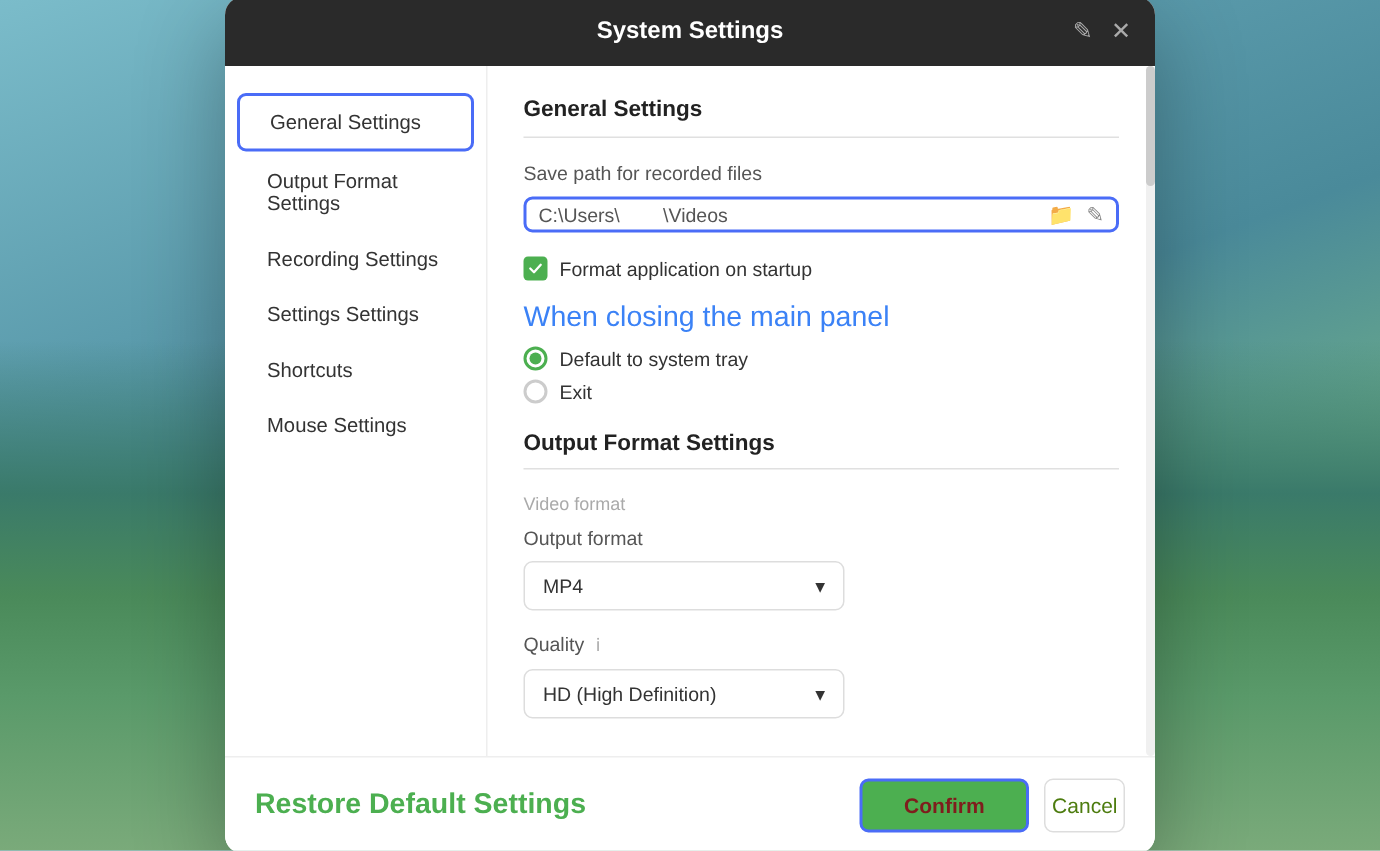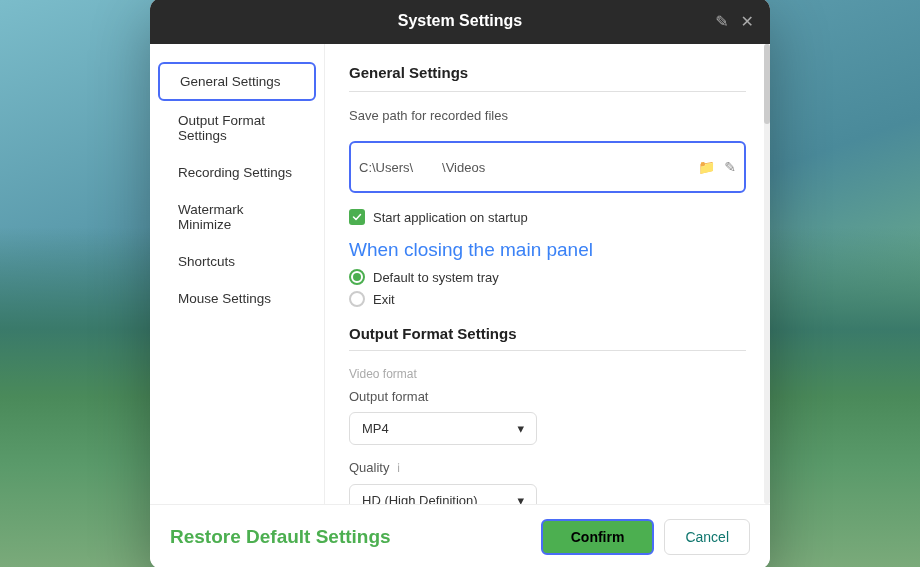--- a/index.html
+++ b/index.html
@@ -97,28 +97,28 @@
       margin-bottom: 10px;
     }
     .divider {
       height: 1px;
       background: #e0e0e0;
       margin-bottom: 16px;
     }
     .field-label {
       font-size: 13px;
       color: #555;
-      margin-bottom: 18px;
+      margin-bottom: 8px;
     }
     .path-input-row {
       display: flex;
       align-items: center;
       border: 2px solid #4a6cf7;
       border-radius: 6px;
-      padding: 16px 8px;
+      padding: 2px 8px;
       margin-bottom: 16px;
     }
     .path-text {
       flex: 1;
       font-size: 13px;
       color: #555;
       border: none;
       outline: none;
       background: transparent;
     }
@@ -201,21 +201,21 @@
       font-size: 12px;
       color: #aaa;
       margin-bottom: 8px;
     }
     .output-format-label {
       font-size: 13px;
       color: #555;
       margin-bottom: 8px;
     }
     .select-dropdown {
-      width: 188px;
+      width: 214px;
       border: 1px solid #ddd;
       border-radius: 6px;
       padding: 8px 12px;
       font-size: 13px;
       color: #333;
       background: #fff;
       display: flex;
       align-items: center;
       justify-content: space-between;
       cursor: pointer;
@@ -236,34 +236,34 @@
       background: none;
       border: none;
       font-weight: 700;
     }
     .footer-right {
       display: flex;
       gap: 10px;
     }
     .confirm-btn {
       background: #4caf50;
-      color: #000000;
+      color: #7f1d1d;
       border: 2px solid #4a6cf7;
       border-radius: 6px;
       padding: 8px 28px;
       font-size: 14px;
       font-weight: 600;
       cursor: pointer;
     }
     .cancel-btn {
       background: #fff;
-      color: #0f766e;
+      color: #4d7c0f;
       border: 1px solid #ddd;
       border-radius: 6px;
-      padding: 8px 20px;
+      padding: 8px 4px;
       font-size: 14px;
       cursor: pointer;
     }
     .scrollbar-track {
       position: absolute;
       right: 0;
       top: 0;
       bottom: 0;
       width: 6px;
       background: #f0f0f0;
@@ -303,21 +303,21 @@
       <div class="sidebar-item active">
         <span>General Settings</span>
       </div>
       <div class="sidebar-item">
         <span>Output Format Settings</span>
       </div>
       <div class="sidebar-item">
         <span>Recording Settings</span>
       </div>
       <div class="sidebar-item">
-        <span>Watermark Minimize</span>
+        <span>Settings Settings</span>
       </div>
       <div class="sidebar-item">
         <span>Shortcuts</span>
       </div>
       <div class="sidebar-item">
         <span>Mouse Settings</span>
       </div>
     </div>
 
     <div class="content-wrapper">
@@ -332,21 +332,21 @@
           <span class="path-icon">📁</span>
           <span class="path-icon">✎</span>
         </div>
 
         <div class="checkbox-row">
           <div class="checkbox-custom">
             <svg viewBox="0 0 10 10" fill="none" xmlns="http://www.w3.org/2000/svg">
               <path d="M1.5 5L4 7.5L8.5 2.5" stroke="white" stroke-width="1.5" stroke-linecap="round" stroke-linejoin="round"></path>
             </svg>
           </div>
-          <span class="checkbox-label">Start application on startup</span>
+          <span class="checkbox-label">Format application on startup</span>
         </div>
 
         <div class="radio-group-label">When closing the main panel</div>
         <div class="radio-row">
           <div class="radio-custom selected"></div>
           <span class="radio-label">Default to system tray</span>
         </div>
         <div class="radio-row">
           <div class="radio-custom empty"></div>
           <span class="radio-label">Exit</span>

